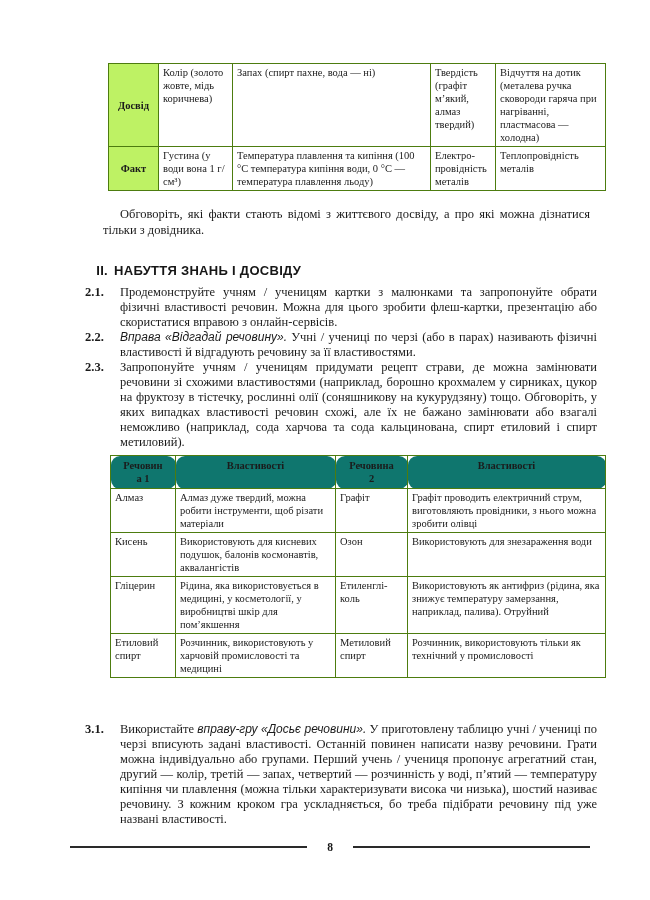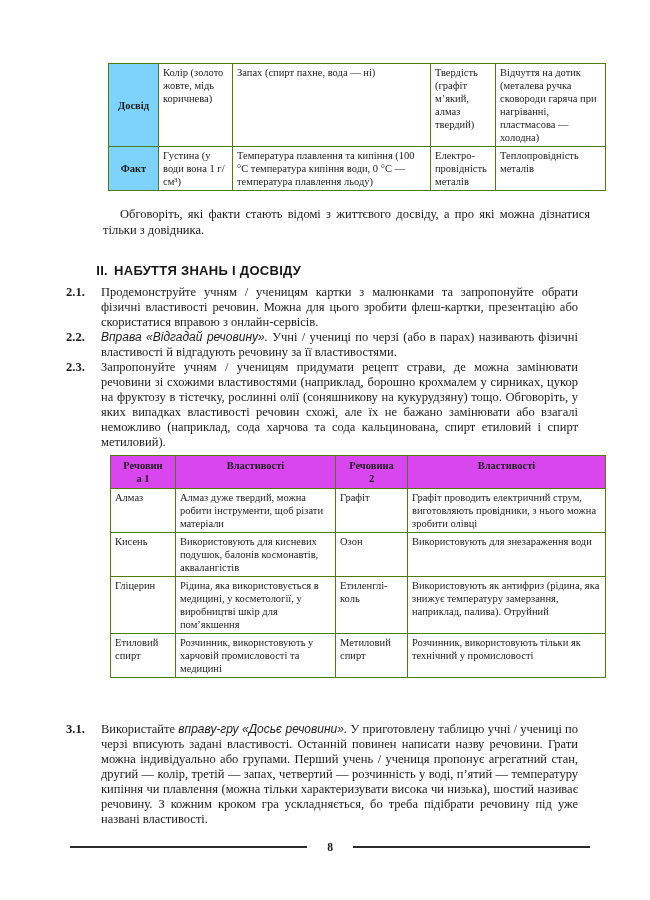--- a/index.html
+++ b/index.html
@@ -11,36 +11,36 @@
   table{border-collapse:collapse;table-layout:fixed;}
   .doc-table{position:absolute;border:1.5px solid #2a2a2a;}
   .doc-table td,.doc-table th{
     border:1px solid #4d7c0f;
     font-size:10.5px;line-height:13px;
     padding:2px 4px;vertical-align:top;text-align:left;
     font-family:"Liberation Serif",serif;color:#1b1b1b;
     overflow:hidden;word-wrap:break-word;hyphens:manual;
   }
   .t1{left:108px;top:63px;width:497px;}
-  .t1 .lbl{background:#7dd3fc;font-weight:bold;text-align:center;vertical-align:middle;}
+  .t1 .lbl{background:#bef264;font-weight:bold;text-align:center;vertical-align:middle;}
   .t2{left:110px;top:455px;width:495px;}
-  .t2 th{background:#d946ef;font-weight:bold;text-align:center;padding:3px 12px;}
+  .t2 th{background:#0f766e;font-weight:bold;text-align:center;padding:3px 12px;border-radius:9px;}
   .t2 .name{font-weight:normal;}
   
   .para{
     position:absolute;left:103px;top:206px;width:487px;
     font-size:12.5px;line-height:16px;text-align:justify;text-indent:17px;
   }
   .sec-head{
     position:absolute;left:78px;width:512px;display:flex;
     font-family:"Liberation Sans",sans-serif;font-weight:700;
     font-size:13px;letter-spacing:.3px;color:#161616;align-items:flex-end;
   }
   .sec-head .hnum{width:30px;text-align:right;margin-right:6px;flex:none;}
-  .items{position:absolute;left:66px;width:512px;}
+  .items{position:absolute;left:85px;width:512px;}
   .item{display:flex;align-items:flex-start;}
   .item .inum{width:35px;flex:none;font-weight:bold;font-size:12.5px;line-height:15px;}
   .item .itxt{flex:1;font-size:12.5px;line-height:15px;text-align:justify;}
   .it{font-family:"Liberation Sans",sans-serif;font-style:italic;font-size:12px;}
   
   .footer{
     position:absolute;left:70px;top:840px;width:520px;height:14px;
     display:flex;align-items:center;
   }
   .fline{flex:1;height:1.5px;background:#2a2a2a;}

